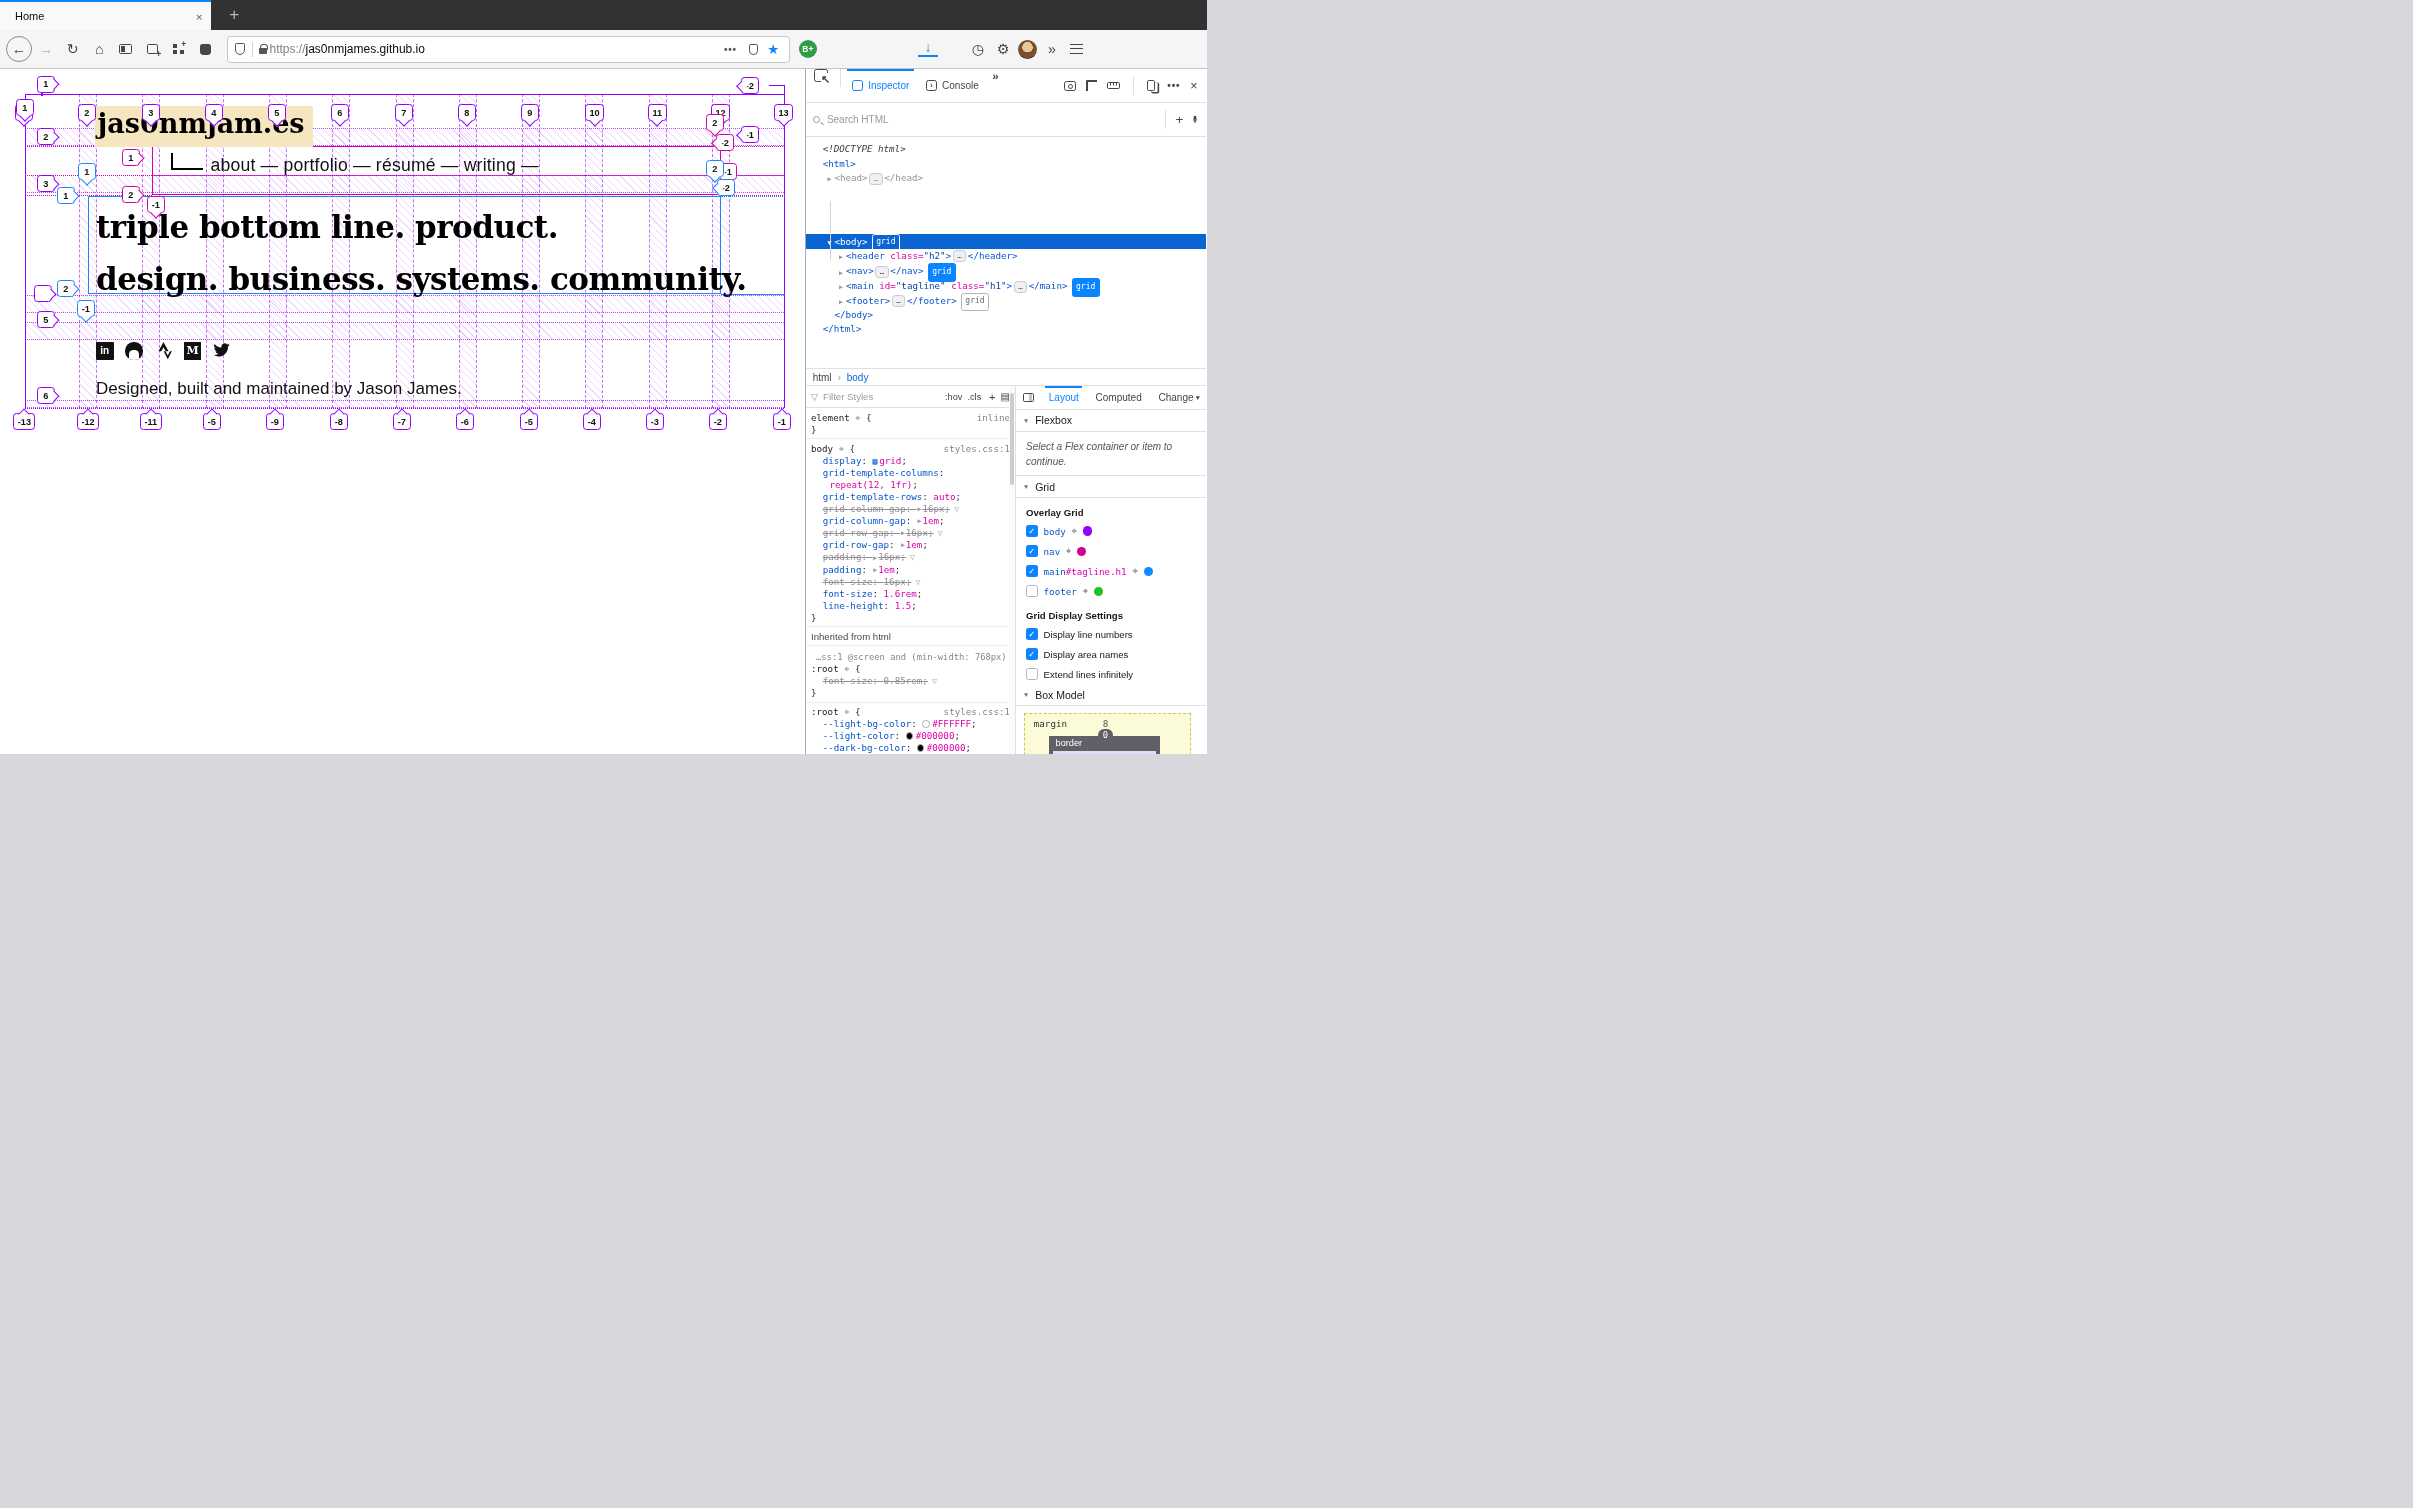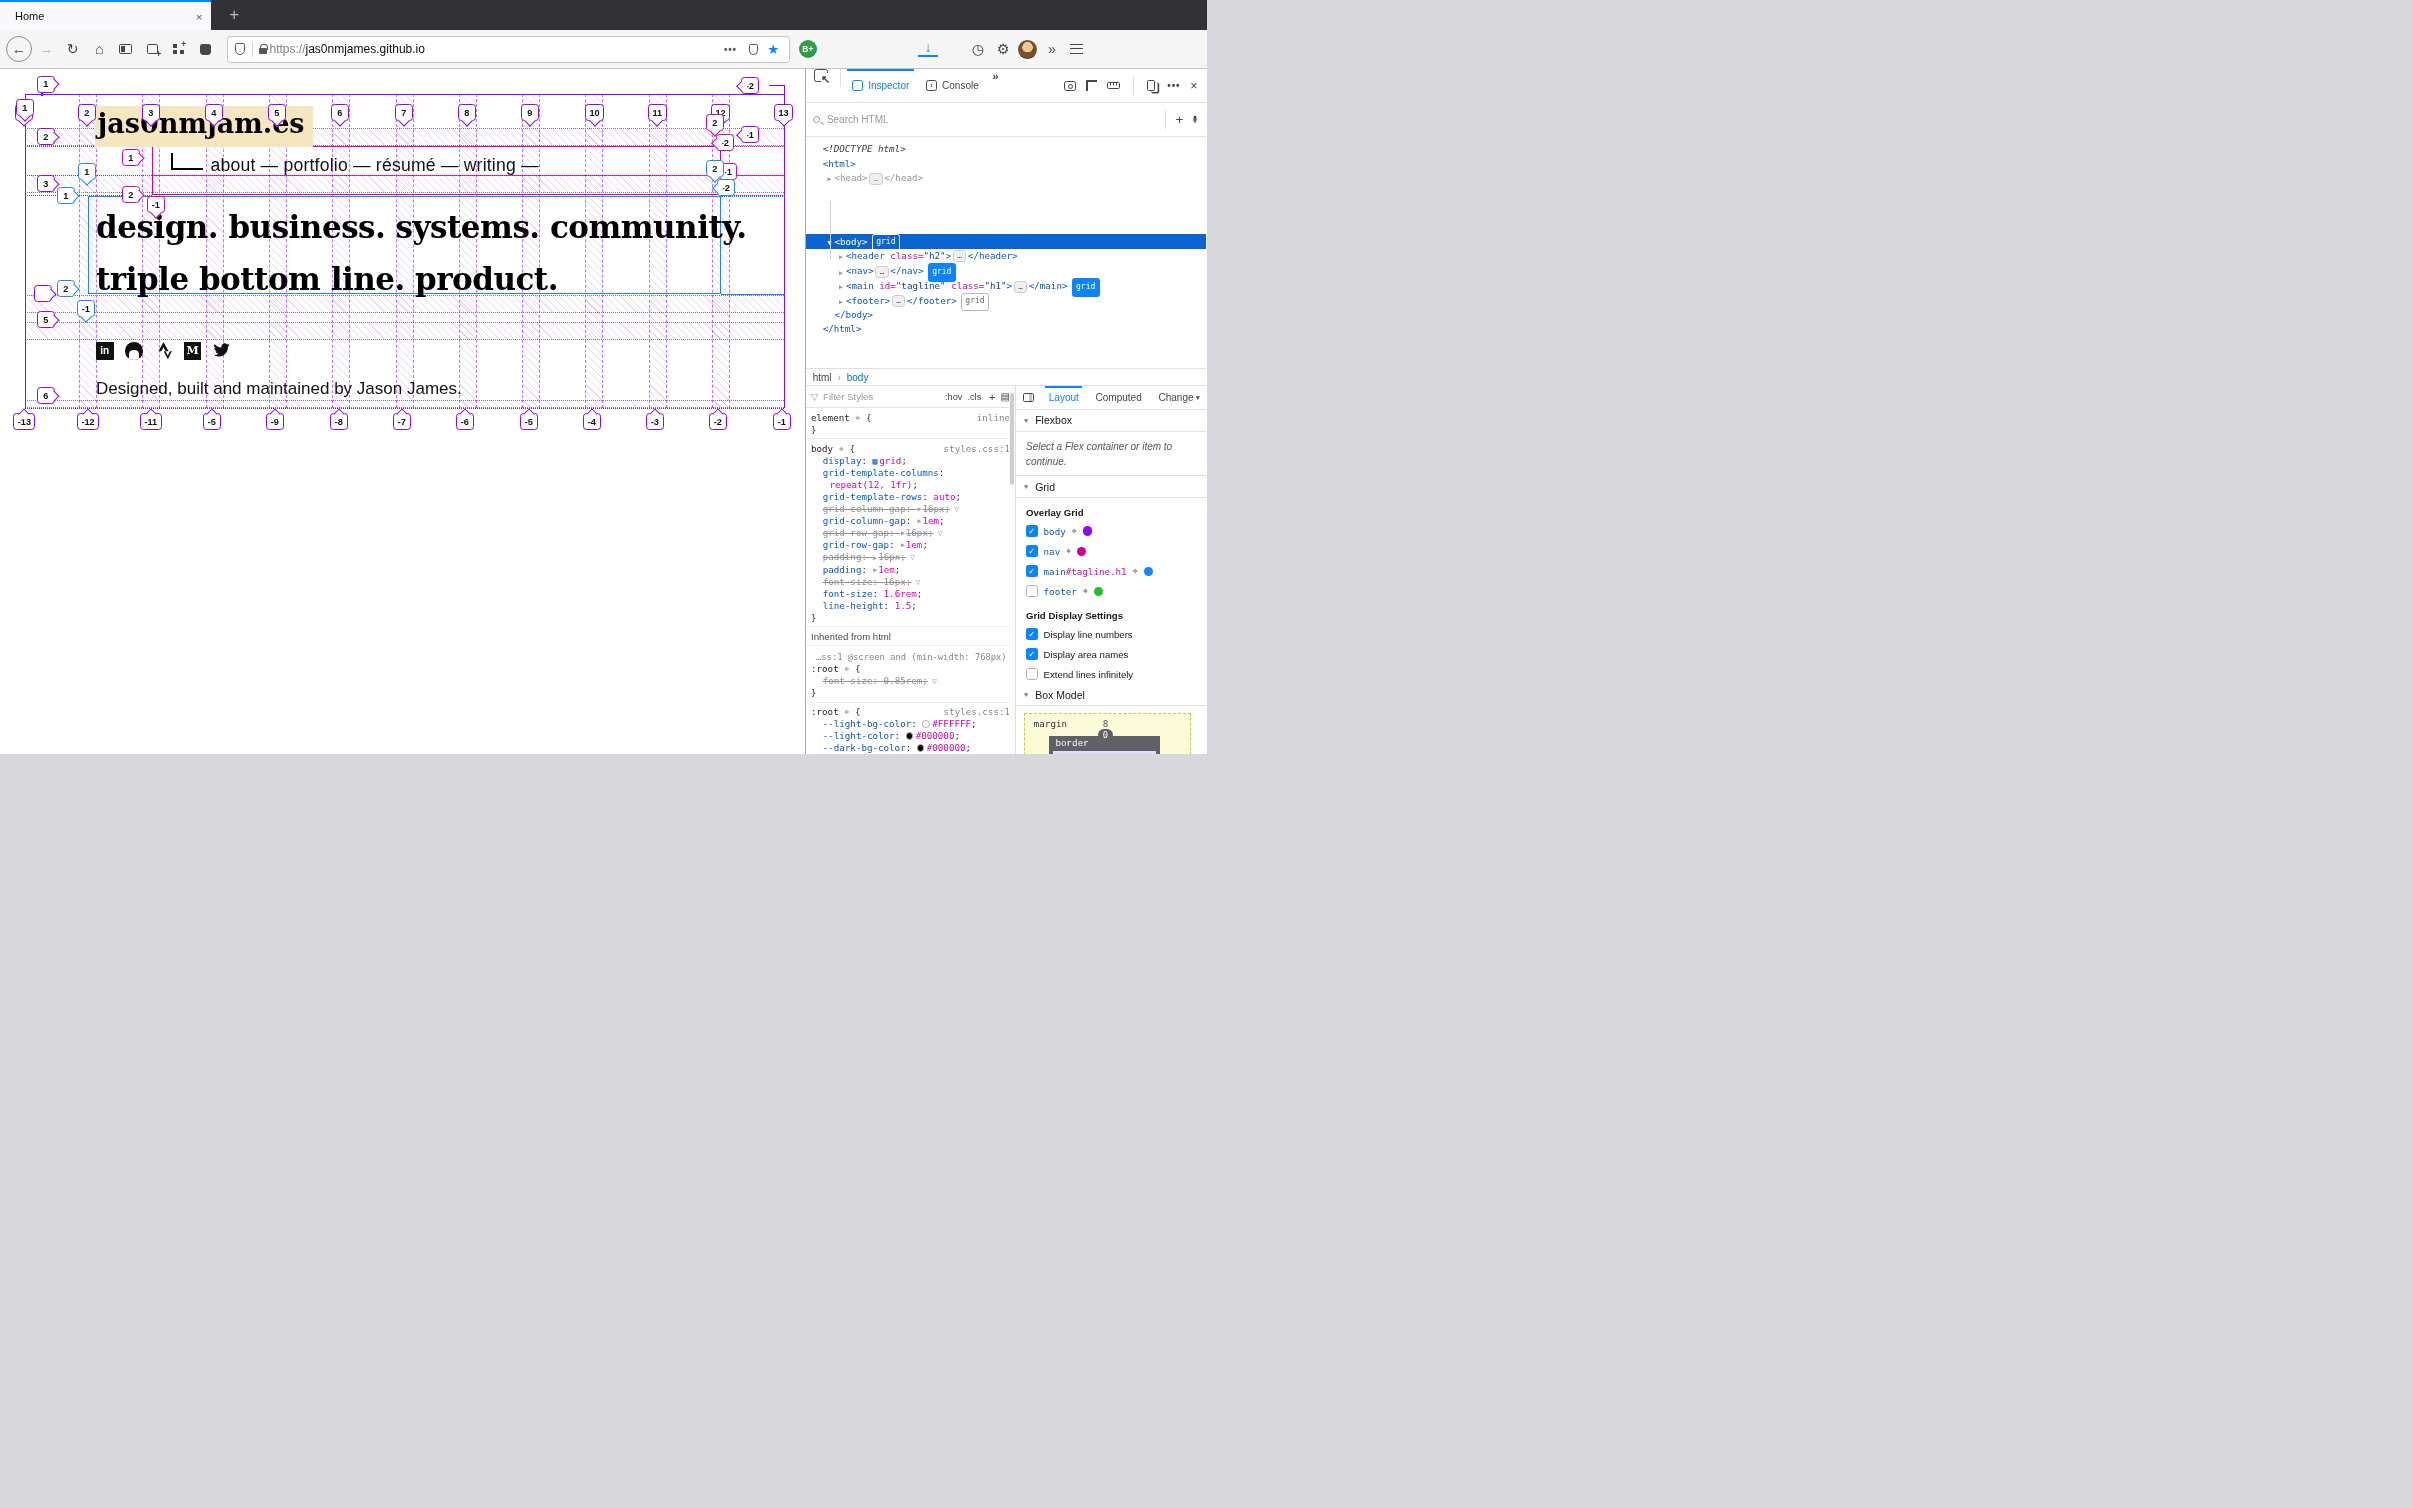--- a/index.html
+++ b/index.html
@@ -207,21 +207,21 @@
   .chk-row .lbl.plain { font-family:"Liberation Sans",sans-serif; color:#18181a; font-size:9.6px; }
   .chk-row .xhair { color:#55555c; font-size:9.2px; }
   .dot { width:9.2px; height:9.2px; border-radius:50%; }
 
   .boxmodel { position:relative; height:50px; margin:6.7px 8.4px 0; }
   .bm-margin { position:absolute; left:0; right:6.7px; top:0; height:67px; background:#fbfbd8;
                border:1.3px dashed #c9c94e; }
   .bm-mlabel { position:absolute; left:8.4px; top:4.2px; font-family:"DejaVu Sans Mono",monospace; font-size:9.2px; color:#2e2e32; }
   .bm-mval { position:absolute; left:47%; top:4.2px; color:#55555c; font-size:9.2px; font-family:"DejaVu Sans Mono",monospace;}
   .bm-border { position:absolute; left:23.5px; right:30px; top:22px; height:45px; background:#606066; }
-  .bm-blabel { position:absolute; left:5px; top:2.5px; font-family:Liberation Mono, monospace; font-size:9.2px; color:#fff; background:#606066; padding:0 1.7px; }
+  .bm-blabel { position:absolute; left:5px; top:2.5px; font-family:Liberation Sans, sans-serif; font-size:9.2px; color:#fff; background:#606066; padding:0 1.7px; }
   .bm-bval { position:absolute; left:44%; top:-6.7px; background:#606066; color:#fff; border-radius:5.9px;
              font-size:8.8px; font-family:"DejaVu Sans Mono",monospace; padding:0.8px 5px; }
   .bm-content { position:absolute; left:4.2px; right:4.2px; top:15px; bottom:0; background:#e3dbf8; }
 </style>
 </head>
 <body>
 
 <div class="stage">
 
   <div class="tabbar">
@@ -272,22 +272,22 @@
 
   <div class="content">
 
     <div class="pagearea">
       <div class="site-header">jas0nmjam.es</div>
       <div class="site-nav">
         <span class="nav-bracket"></span>
         <span class="site-nav-text">about — portfolio — résumé — writing —</span>
       </div>
       <div class="tagline">
+        <div>triple bottom line. product.</div>
         <div>design. business. systems. community.</div>
-        <div>triple bottom line. product.</div>
       </div>
       <div class="socials">
         <span class="soc soc-li">in</span>
         <span class="soc soc-gh"></span>
         <span class="soc">
           <svg width="17" height="17.6" viewBox="0 0 20 21">
               <polygon points="10,0 16,11 12.6,11 10,6.2 7.4,11 4,11" fill="#111"></polygon>
               <polygon points="12.4,11 15.1,16 17.8,11 20,11 15.1,20.5 10.2,11" fill="#111"></polygon>
             </svg>
         </span>

